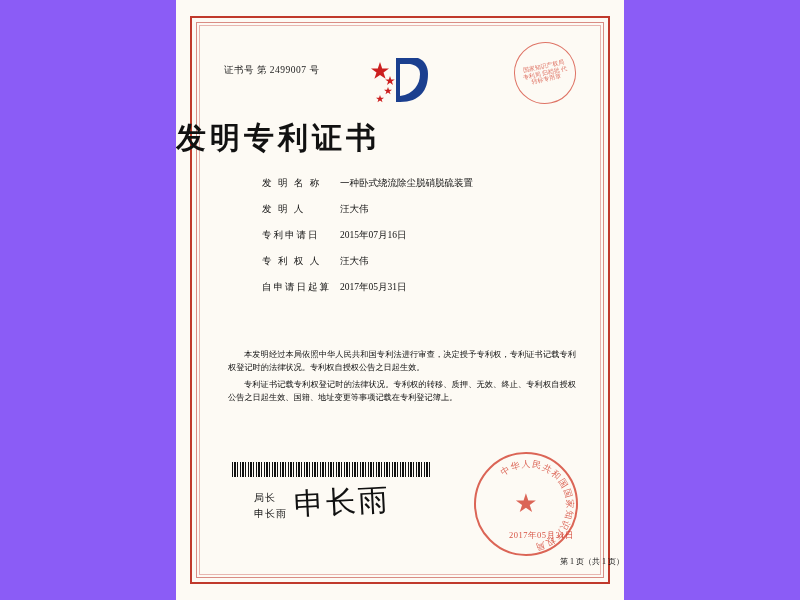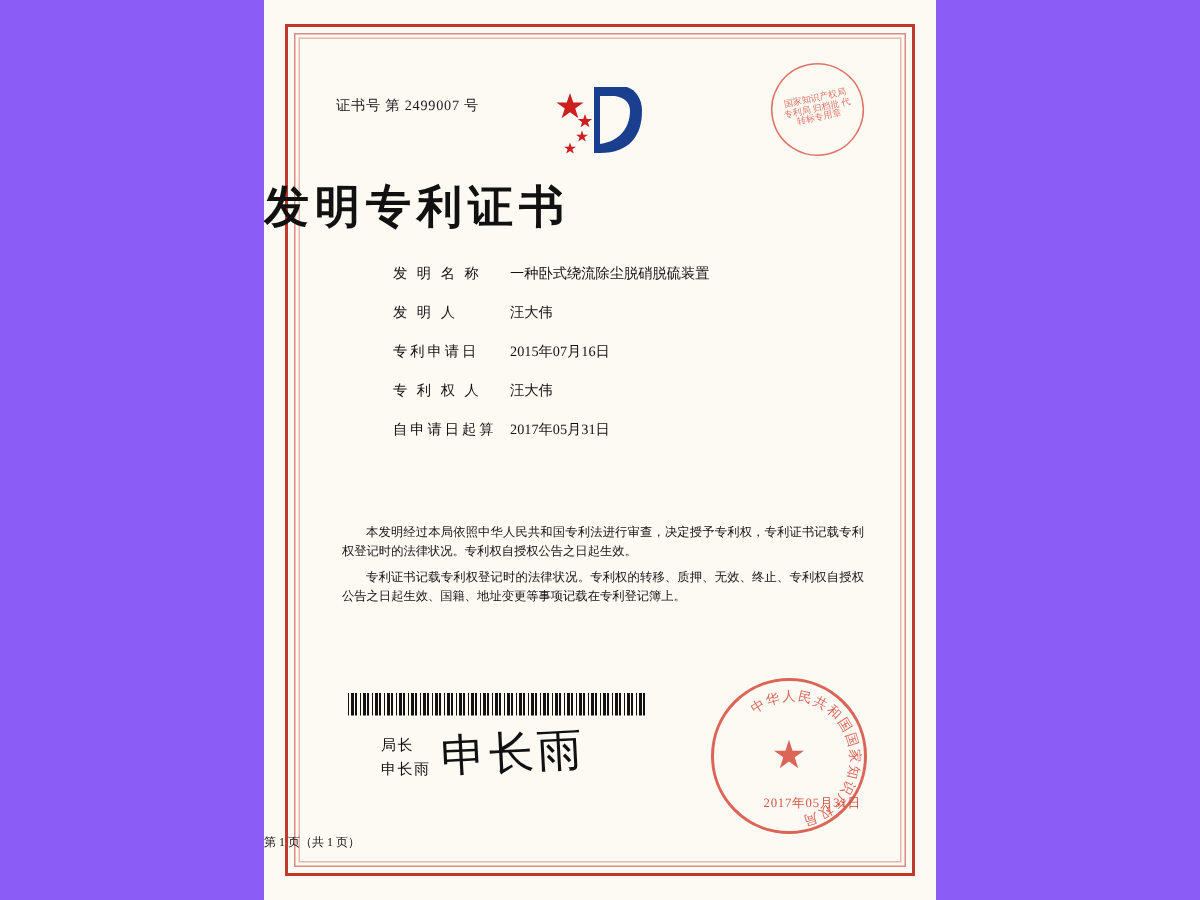--- a/index.html
+++ b/index.html
@@ -222,21 +222,21 @@
     font-size: 8.5px;
     color: #d3402f;
     opacity: 0.9;
     letter-spacing: 0.5px;
   }
   .page-no {
     position: absolute;
     left: 0;
     right: 0;
     top: 556px;
-    text-align: left;
+    text-align: right;
     font-size: 8px;
     color: #111;
   }
 </style>
 </head>
 <body>
 
 <div id="page">
 
   <div class="sheet">

